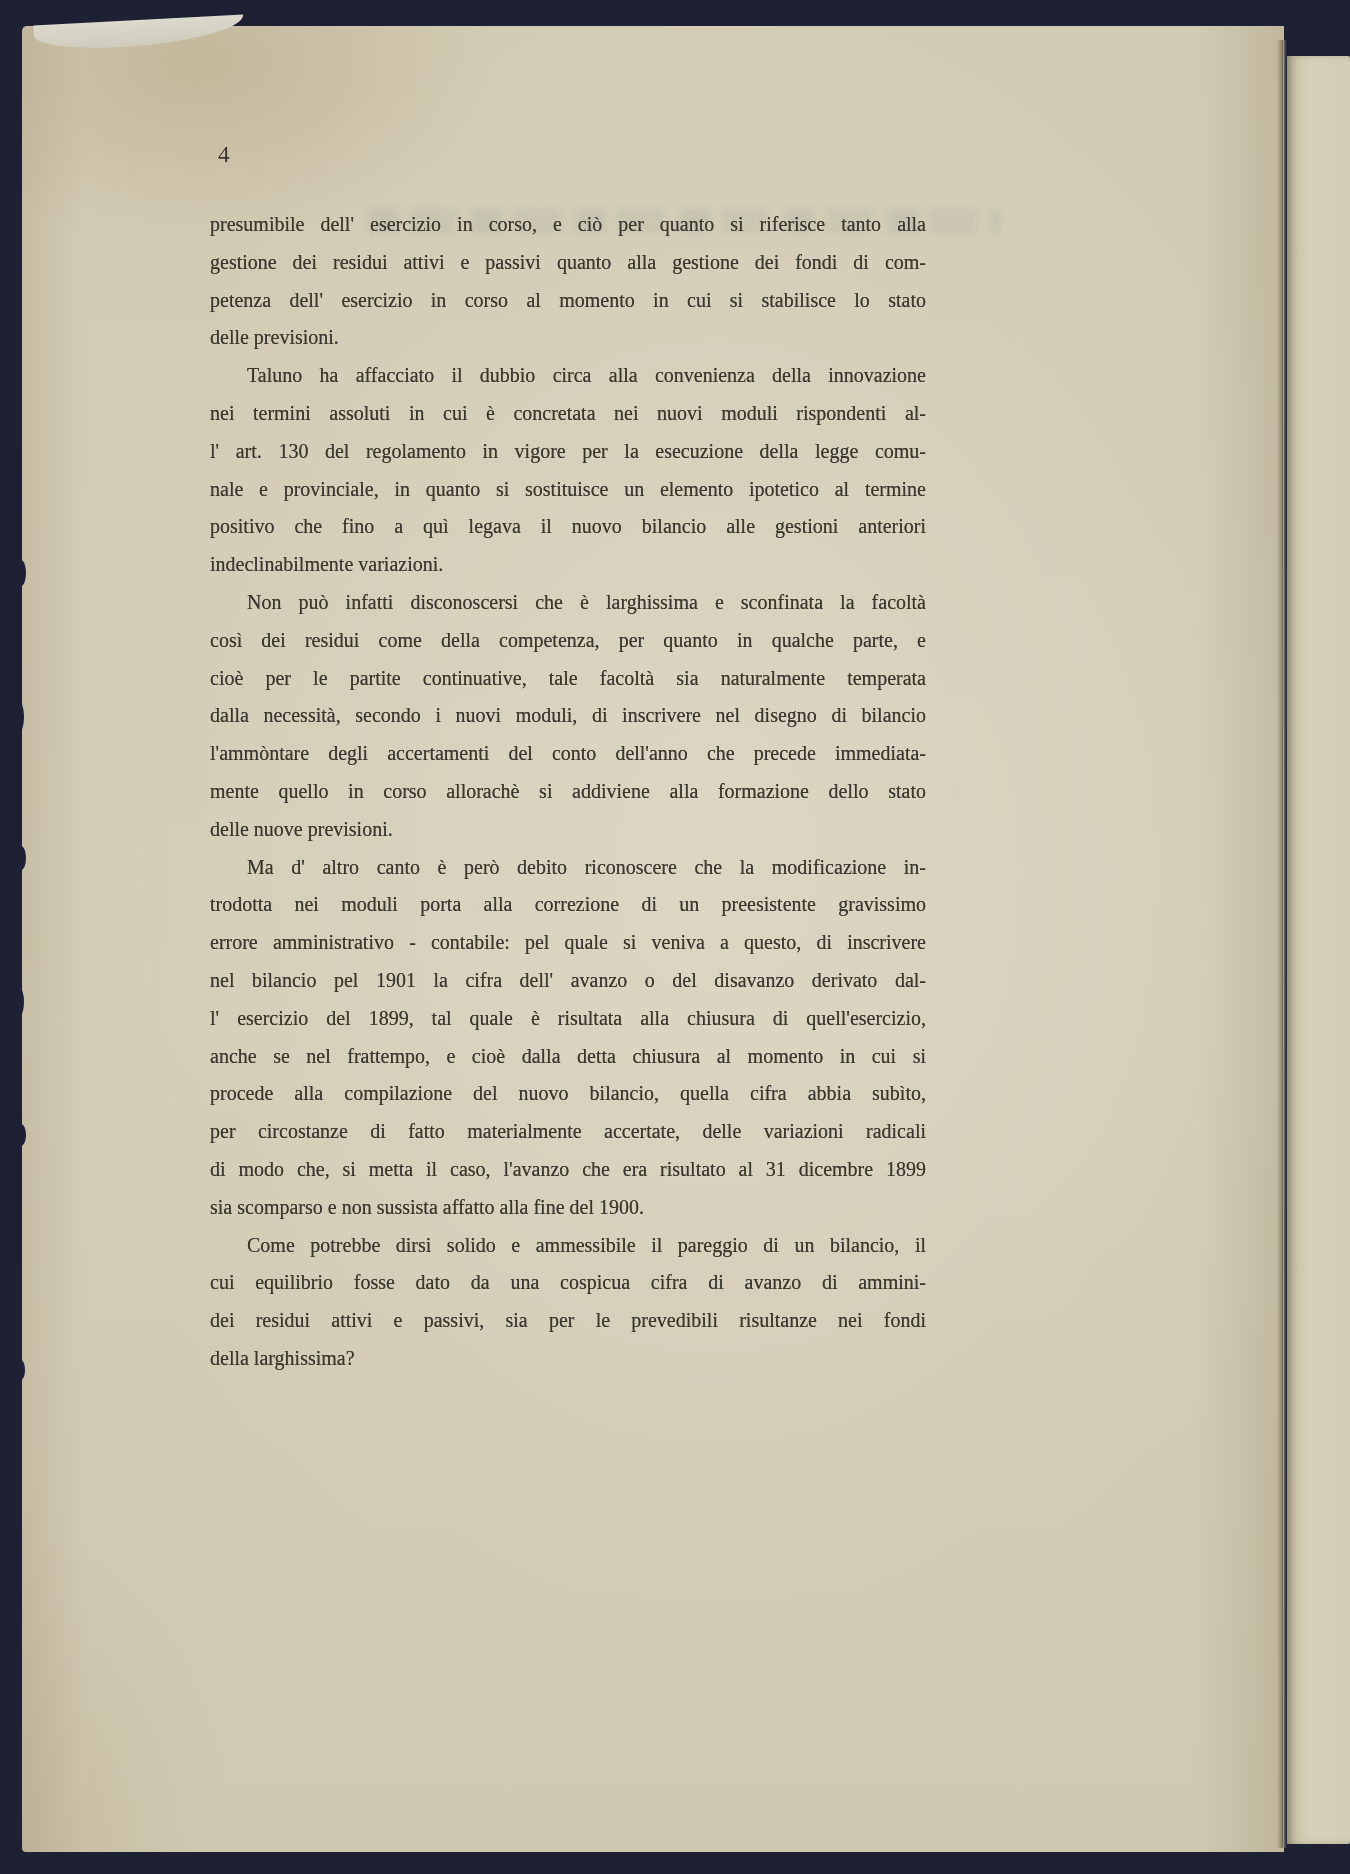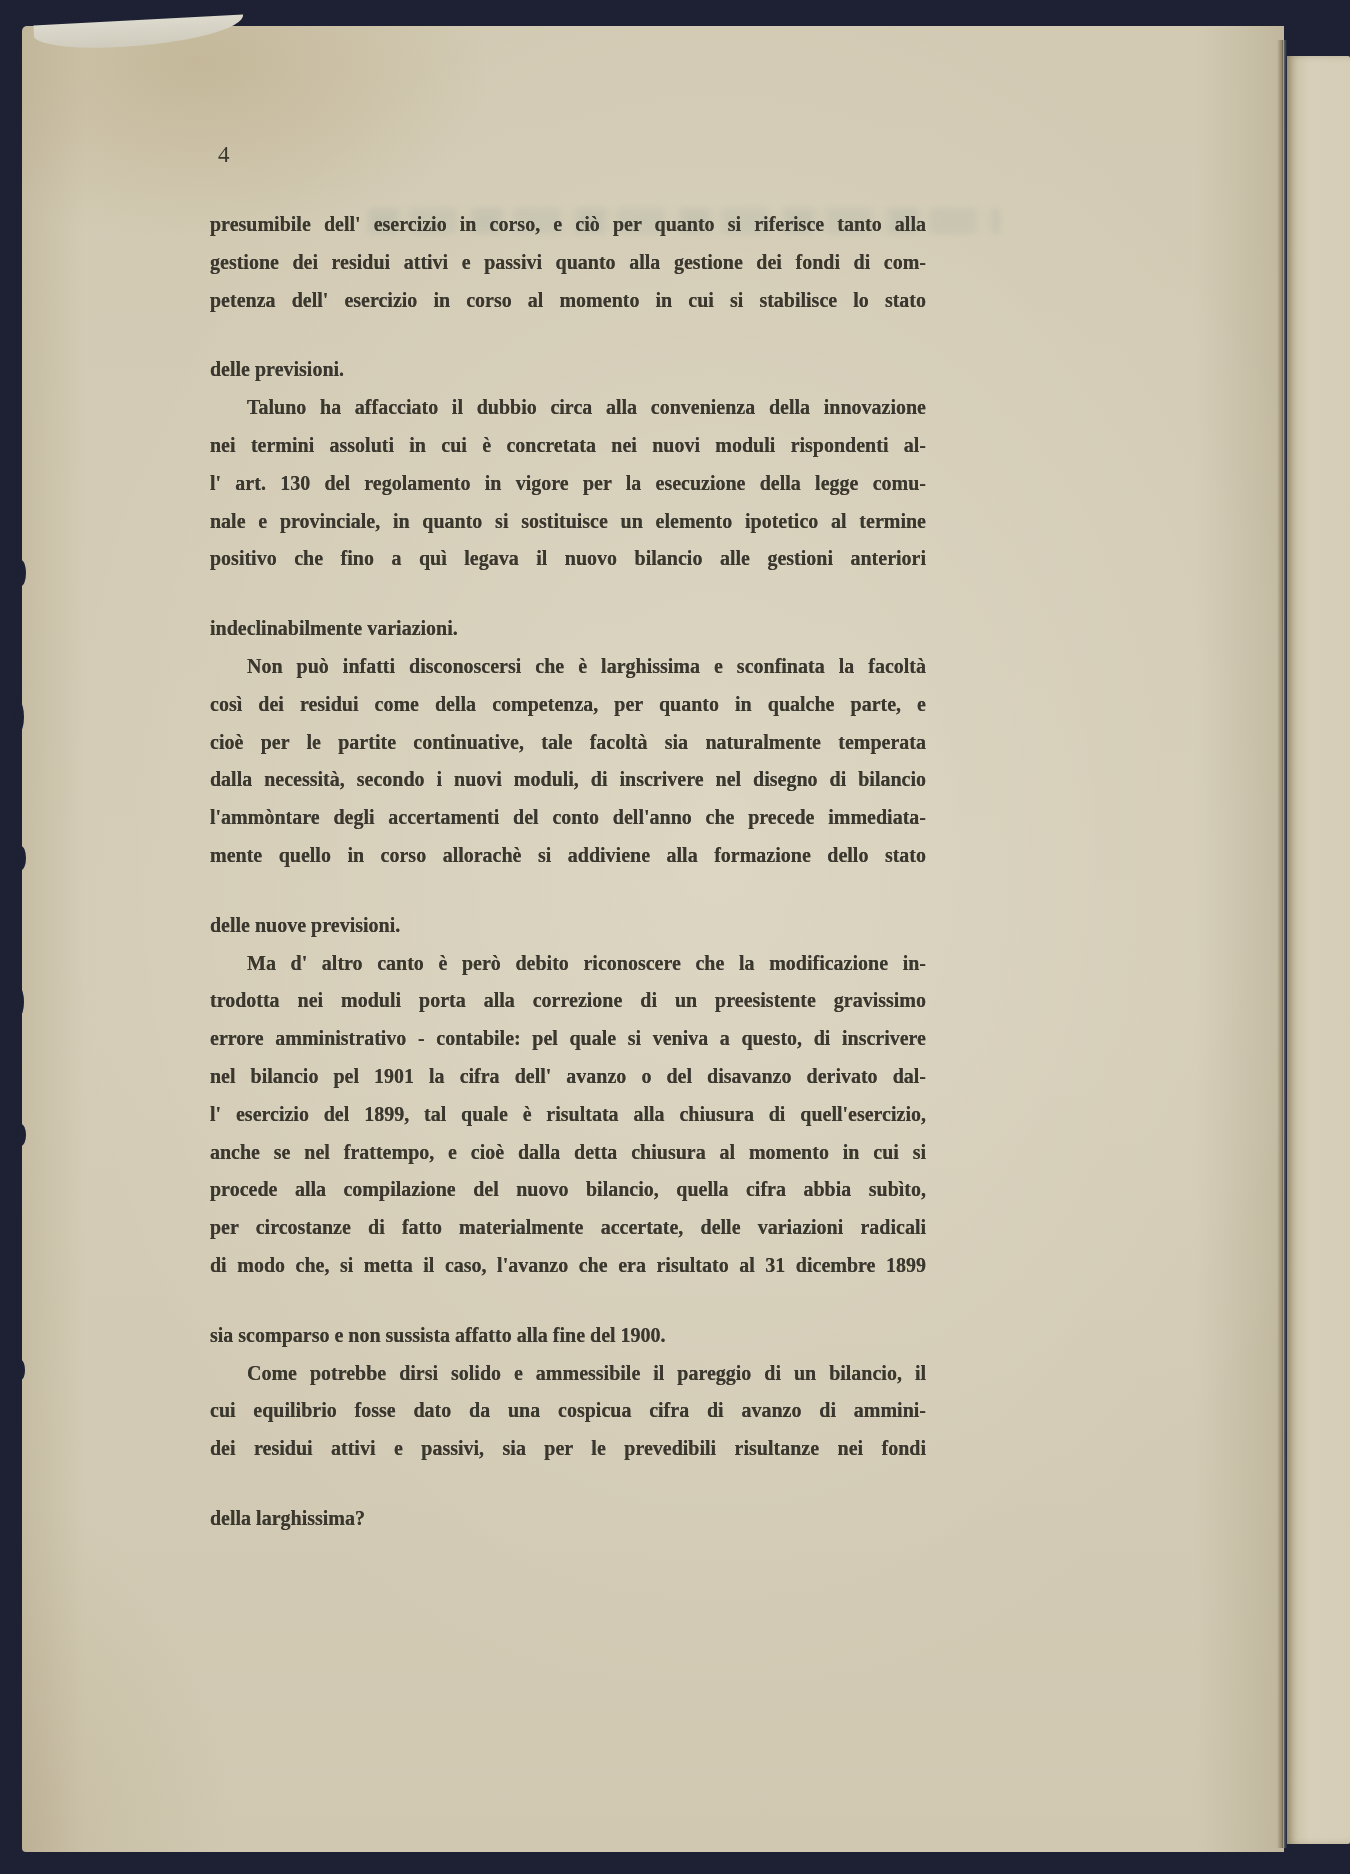--- a/index.html
+++ b/index.html
@@ -69,27 +69,26 @@
     opacity:0.28;filter:blur(3px);border-radius:3px;
   }
   .page-number{
     position:absolute;left:218px;top:142px;
     font-size:23px;color:var(--ink);
   }
   .textblock{
     position:absolute;left:210px;top:206px;width:716px;
     font-size:20px;line-height:37.8px;color:var(--ink);
     text-shadow:0 0 0.5px rgba(45,42,34,0.65);
-    font-weight:bold;
   }
   .line{
     height:37.8px;overflow:hidden;
     text-align:justify;text-align-last:justify;
   }
-  .line.end{text-align-last:left;margin-top:32px;}
+  .line.end{text-align-last:left;}
   .line.indent{text-indent:37px;}
 </style>
 </head>
 <body>
 
 <div class="scan-bg"></div>
 
 <div class="page">
   <div class="corner-tear" style="position:absolute;left:12px;top:-6px;"></div>
 </div>

